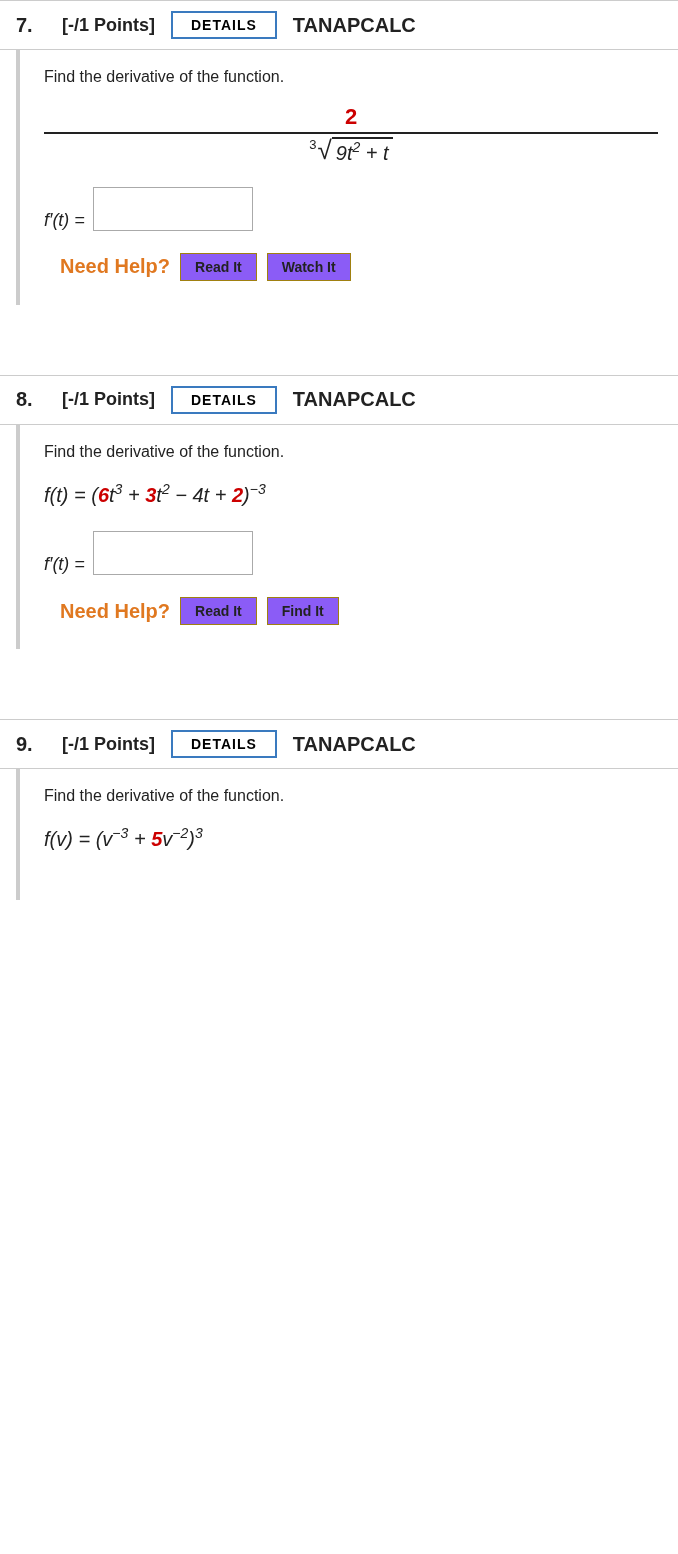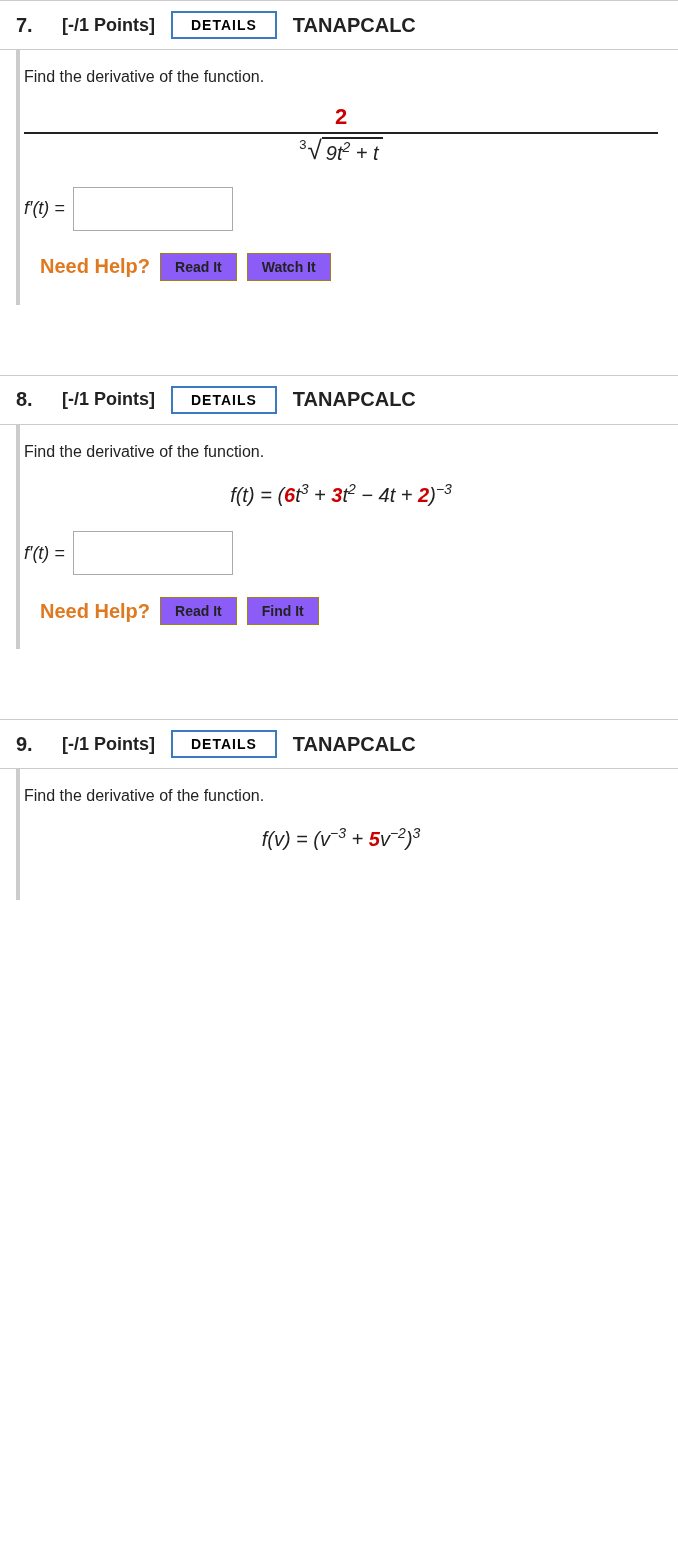--- a/index.html
+++ b/index.html
@@ -45,40 +45,40 @@
     }
 
     .tanapcalc-label {
       font-size: 20px;
       font-weight: bold;
     }
 
     .question-body {
       border-left: 4px solid #ccc;
       margin: 0 0 0 16px;
-      padding: 18px 20px 24px 4px;
+      padding: 18px 20px 24px 24px;
       background: #fff;
     }
 
     .find-text {
       font-size: 16px;
       margin-bottom: 18px;
     }
 
     .math-display {
-      text-align: center;
+      text-align: left;
       font-size: 20px;
       font-style: italic;
       margin-bottom: 22px;
       line-height: 1.5;
     }
 
     .answer-row {
       display: flex;
-      align-items: center;
+      align-items: flex-end;
       gap: 8px;
       margin-bottom: 22px;
     }
 
     .answer-label {
       font-style: italic;
       font-size: 18px;
       white-space: nowrap;
     }
 

